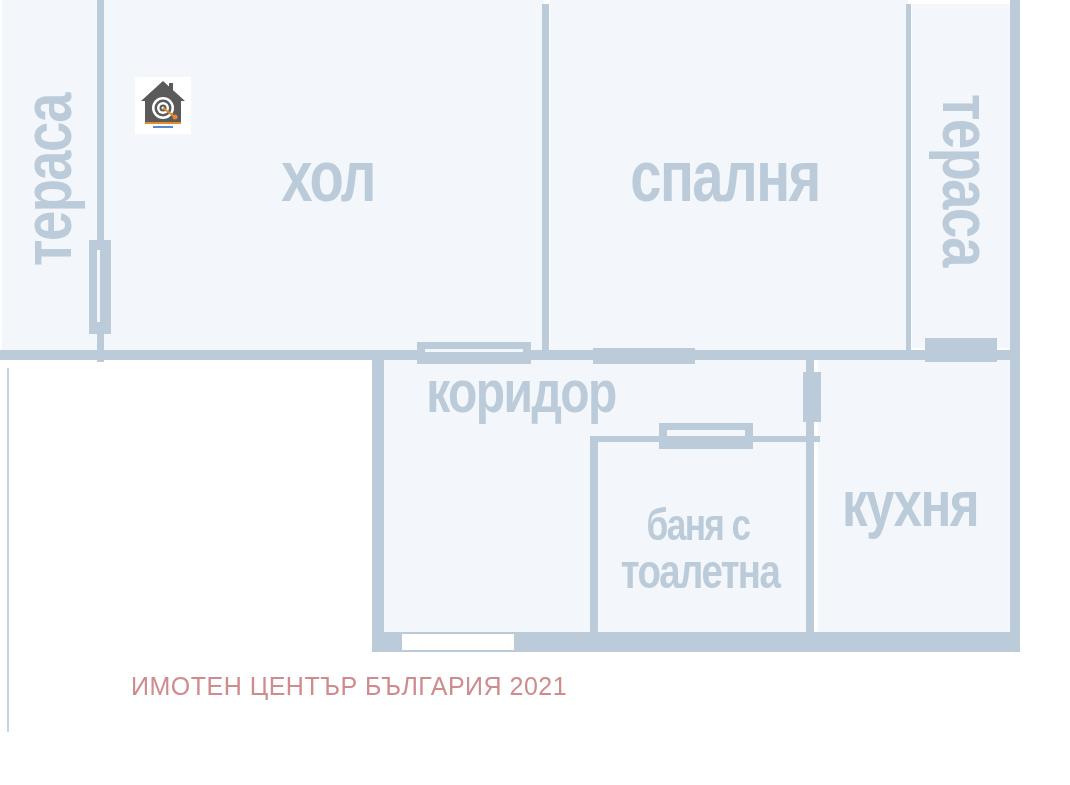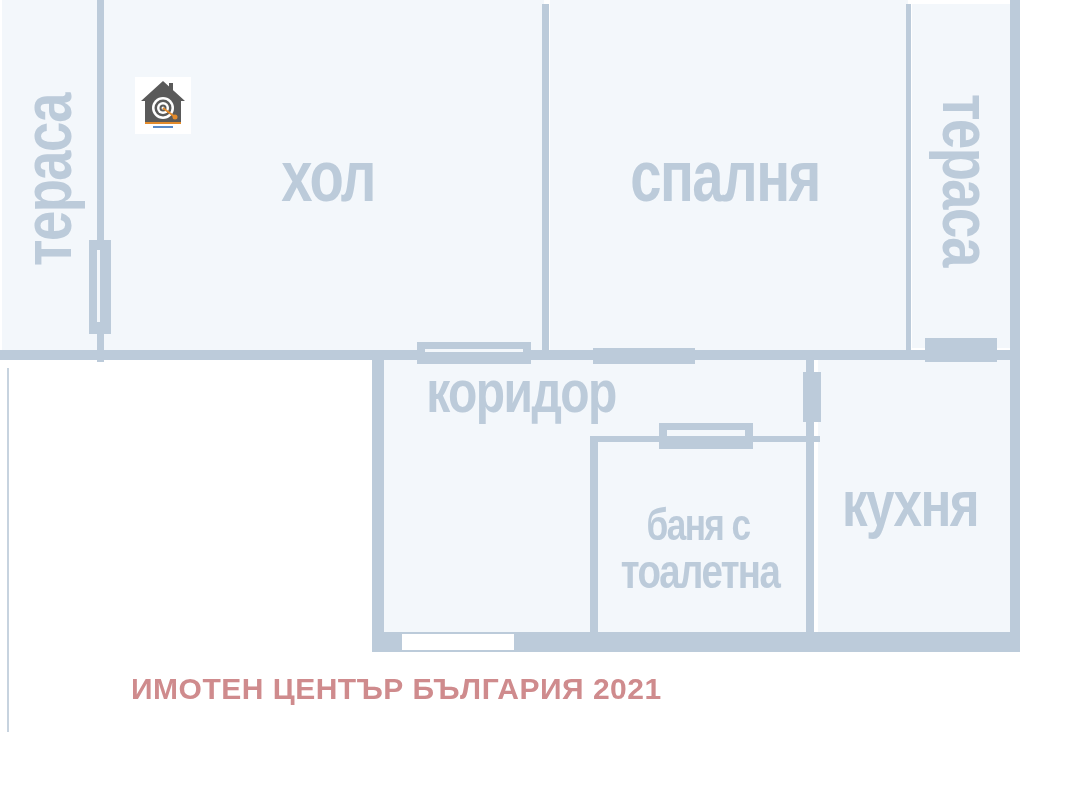--- a/index.html
+++ b/index.html
@@ -6,21 +6,21 @@
   body { width:1070px; height:785px; background:#ffffff; position:relative; overflow:hidden;
          font-family:"Liberation Sans", sans-serif; }
   .abs { position:absolute; }
   .room { position:absolute; background:#f3f7fb; }
   .wall { position:absolute; background:#bccbda; }
   .thin { position:absolute; background:#c7d3df; }
   .win { position:absolute; background:#bccbda; }
   .win-inner { position:absolute; background:#f3f7fb; }
   .label { position:absolute; color:#bccbda; font-family:"Liberation Sans", sans-serif; font-weight:bold;
            line-height:1; white-space:nowrap; transform-origin:center center; letter-spacing:-2px; }
-  .footer { position:absolute; left:131px; top:672px; color:#cf8b8d; font-weight:bold; font-size:30px;
+  .footer { position:absolute; left:131px; top:672px; color:#cf8b8d; font-weight:normal; font-size:25px;
             font-family:"Liberation Sans", sans-serif; letter-spacing:0.5px; white-space:nowrap; }
   .logo { position:absolute; left:135px; top:77px; width:56px; height:57px; background:#ffffff; }
 </style>
 </head>
 <body>
 
 <div class="abs" style="left:0;top:0;width:1070px;height:785px;">
 
   <div class="room" style="left:2px;top:0;width:96px;height:356px;"></div>
   <div class="room" style="left:104px;top:0;width:440px;height:352px;"></div>

